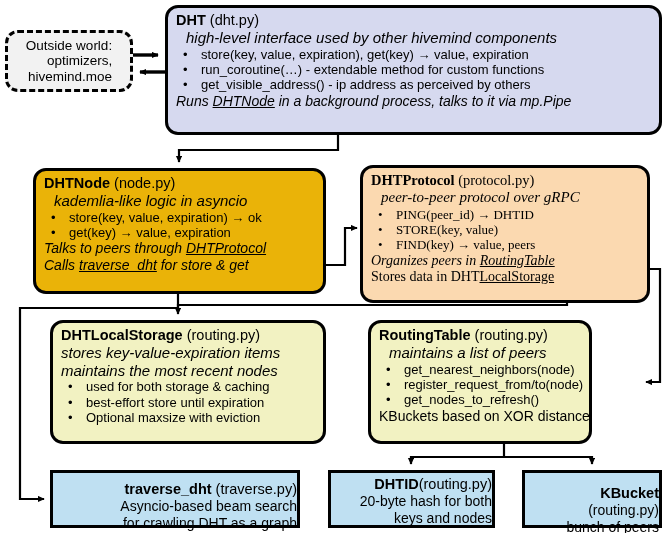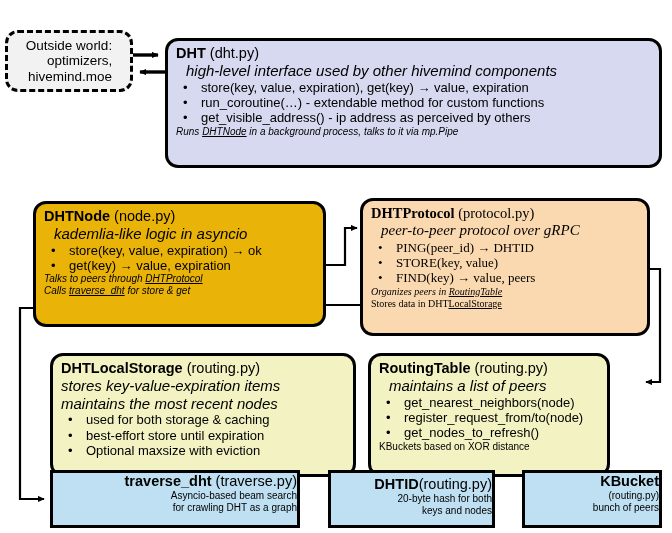--- a/index.html
+++ b/index.html
@@ -49,21 +49,21 @@
   }
   .title .file {
     font-weight: normal;
   }
   .subtitle {
     font-style: italic;
     font-size: 15px;
     white-space: nowrap;
   }
   .line {
-    font-size: 10px;
+    font-size: 14px;
     white-space: nowrap;
   }
   .line.it { font-style: italic; }
   .u { text-decoration: underline; }
 
   ul.bullets {
     margin: 0;
     padding: 0;
     list-style: none;
   }
@@ -74,35 +74,35 @@
     padding-left: 25px;
   }
   ul.bullets li:before {
     content: "\2022";
     position: absolute;
     left: 7px;
     top: 0;
     font-size: 13px;
   }
 
-  .pad { padding: 4px 8px 3px 8px; margin-top: 33px; }
+  .pad { padding: 4px 8px 3px 8px; }
   .center { text-align: right; }
 
   
   #box-outside {
     left: 5px; top: 30px; width: 128px; height: 62px;
     display: flex; align-items: center; justify-content: center;
   }
   #box-outside .line { font-size: 13.5px; }
 
   #box-dht   { left: 165px; top: 5px;   width: 497px; height: 130px; }
   #box-node  { left: 33px;  top: 168px; width: 293px; height: 126px; }
   #box-proto { left: 360px; top: 165px; width: 290px; height: 138px; font-family: Liberation Serif, serif; }
-  #box-local { left: 50px;  top: 320px; width: 306px; height: 124px; }
-  #box-rt    { left: 368px; top: 320px; width: 242px; height: 124px; }
+  #box-local { left: 50px;  top: 320px; width: 276px; height: 124px; }
+  #box-rt    { left: 368px; top: 320px; width: 224px; height: 124px; }
 
   #box-traverse { left: 50px;  top: 470px; width: 250px; height: 58px; }
   #box-dhtid    { left: 328px; top: 470px; width: 167px; height: 58px; }
   #box-kbucket  { left: 522px; top: 470px; width: 140px; height: 58px; }
 
   .tight { line-height: 1.18; }
 </style>
 </head>
 <body>
 
@@ -230,34 +230,34 @@
     </div>
     <div class="subtitle" style="padding-left:10px">maintains a list of peers</div>
     <ul class="bullets">
       <li>get_nearest_neighbors(node)</li>
       <li>register_request_from/to(node)</li>
       <li>get_nodes_to_refresh()</li>
     </ul>
     <div class="line">KBuckets based on XOR distance</div>
   </div>
 
-  <div class="box sharp blue center tight" id="box-traverse" style="padding-top:0">
+  <div class="box sharp blue center tight" id="box-traverse" style="padding-top:8px">
     <div class="title">
       <span>traverse_dht</span>
       <span class="file">(traverse.py)</span>
     </div>
     <div class="line">Asyncio-based beam search</div>
     <div class="line">for crawling DHT as a graph</div>
   </div>
 
   <div class="box sharp blue center tight" id="box-dhtid" style="padding-top:3px">
     <div class="title"><span>DHTID</span><span class="file">(routing.py)</span></div>
     <div class="line">20-byte hash for both</div>
     <div class="line">keys and nodes</div>
   </div>
 
-  <div class="box sharp blue center tight" id="box-kbucket" style="padding-top:0">
+  <div class="box sharp blue center tight" id="box-kbucket" style="padding-top:12px">
     <div class="title">KBucket</div>
     <div class="line">(routing.py)</div>
     <div class="line">bunch of peers</div>
   </div>
 
 </div>
 
 </body></html>

